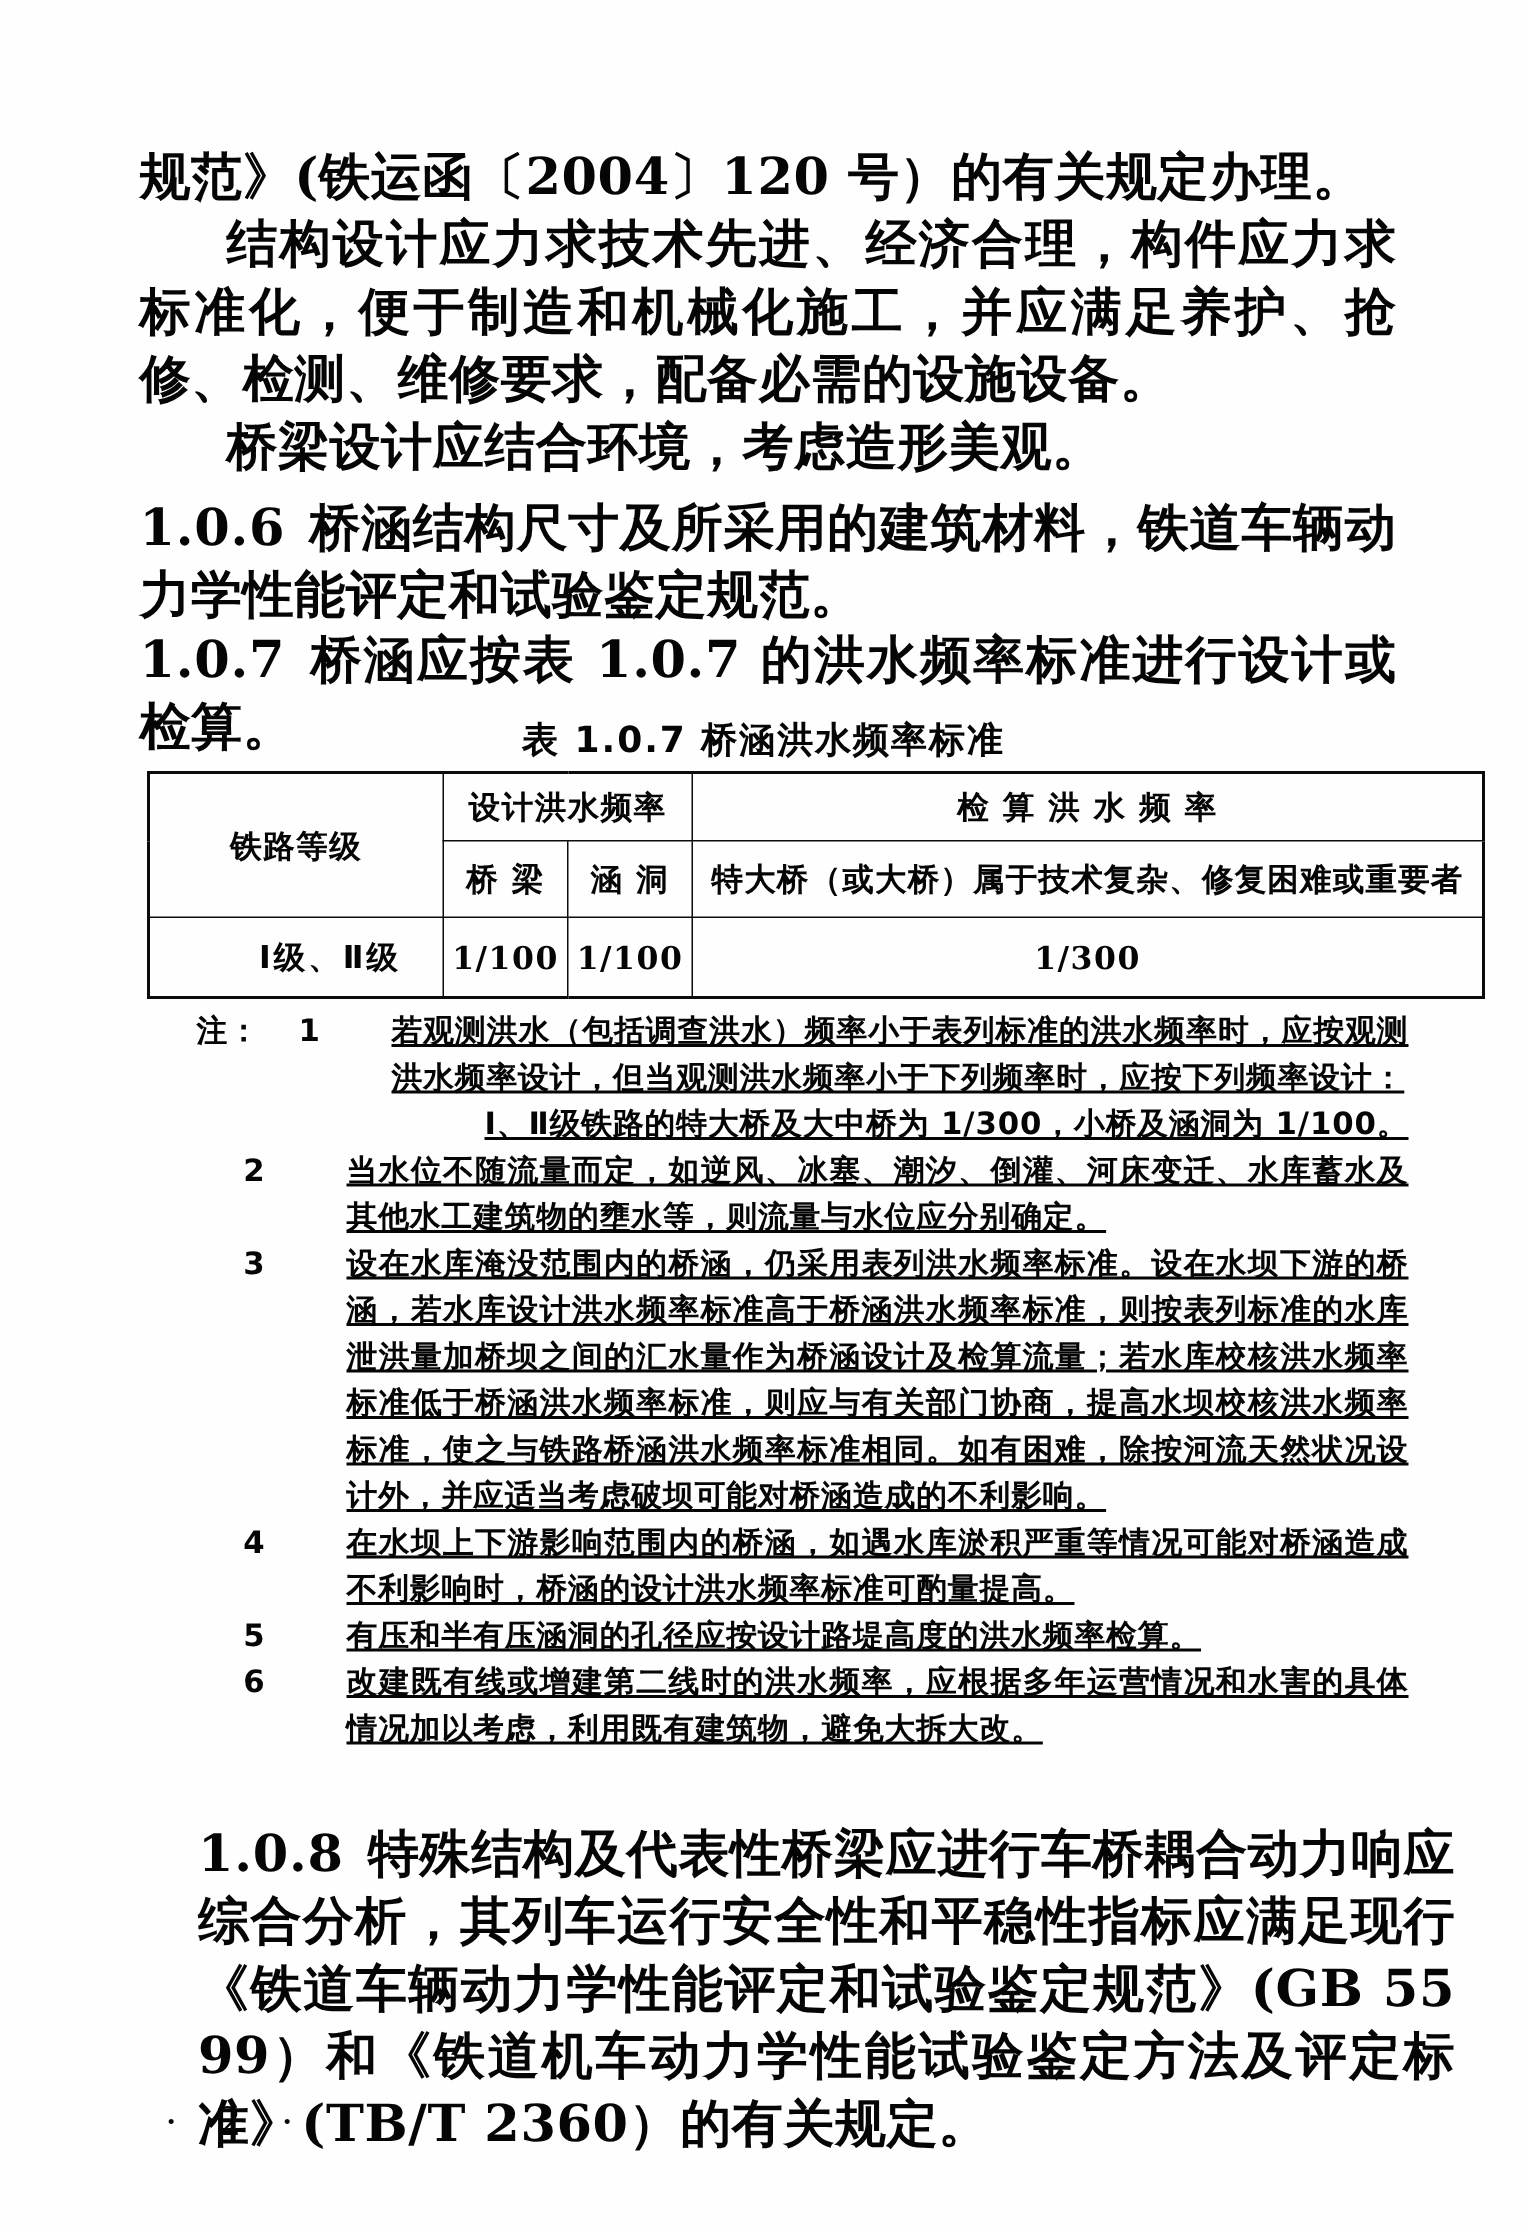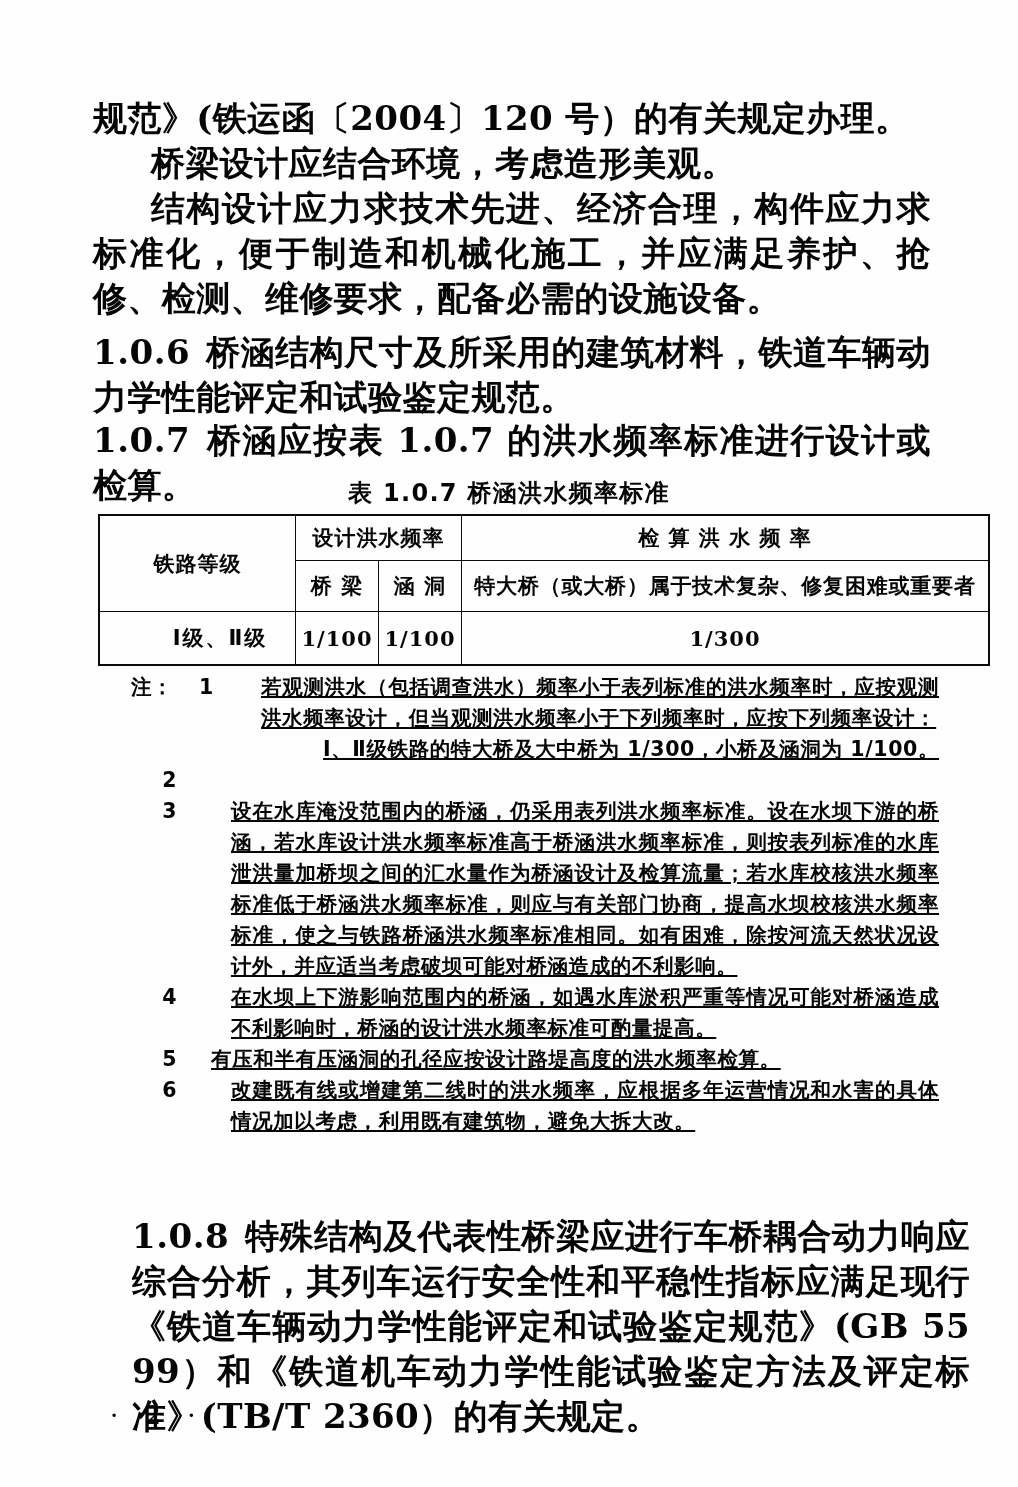--- a/index.html
+++ b/index.html
@@ -141,22 +141,22 @@
     font-weight: 400;
   }
 </style>
 </head>
 <body>
 
 <div id="page">
 
   <div class="body-block" style="top:96px;">
     <p class="para noindent">规范》(铁运函〔2004〕120 号）的有关规定办理。</p>
+    <p class="para indent">结构设计应力求技术先进、经济合理，构件应力求标准化，便于制造和机械化施工，并应满足养护、抢修、检测、维修要求，配备必需的设施设备。</p>
     <p class="para indent">桥梁设计应结合环境，考虑造形美观。</p>
-    <p class="para indent">结构设计应力求技术先进、经济合理，构件应力求标准化，便于制造和机械化施工，并应满足养护、抢修、检测、维修要求，配备必需的设施设备。</p>
   </div>
 
   <div class="body-block" style="top:330px;">
     <p class="para noindent">
       <span class="clause-num">1.0.6</span><span>桥涵结构尺寸及所采用的建筑材料，铁道车辆动力学性能评定和试验鉴定规范。</span>
     </p>
   </div>
 
   <div class="body-block" style="top:418px;">
     <p class="para noindent">
@@ -196,35 +196,36 @@
       <div class="note-num" style="width:30px;flex:0 0 30px;text-align:left;padding-right:0;">1</div>
       <div class="note-text" style="margin-left:32px;">若观测洪水（包括调查洪水）频率小于表列标准的洪水频率时，应按观测洪水频率设计，但当观测洪水频率小于下列频率时，应按下列频率设计：</div>
     </div>
     <div class="note-row">
       <div class="note-label" style="flex:0 0 98px;width:98px;"></div>
       <div class="note-text note-sub" style="margin-left:32px;text-align:left;">Ⅰ、Ⅱ级铁路的特大桥及大中桥为 1/300，小桥及涵洞为 1/100。</div>
     </div>
 
     <div class="note-row">
       <div class="note-num">2</div>
+      <div class="note-text" style="margin-left:32px;">当水位不随流量而定，如逆风、冰塞、潮汐、倒灌、河床变迁、水库蓄水及其他水工建筑物的壅水等，则流量与水位应分别确定。</div>
     </div>
 
     <div class="note-row">
       <div class="note-num">3</div>
       <div class="note-text" style="margin-left:32px;">设在水库淹没范围内的桥涵，仍采用表列洪水频率标准。设在水坝下游的桥涵，若水库设计洪水频率标准高于桥涵洪水频率标准，则按表列标准的水库泄洪量加桥坝之间的汇水量作为桥涵设计及检算流量；若水库校核洪水频率标准低于桥涵洪水频率标准，则应与有关部门协商，提高水坝校核洪水频率标准，使之与铁路桥涵洪水频率标准相同。如有困难，除按河流天然状况设计外，并应适当考虑破坝可能对桥涵造成的不利影响。</div>
     </div>
 
     <div class="note-row">
       <div class="note-num">4</div>
       <div class="note-text" style="margin-left:32px;">在水坝上下游影响范围内的桥涵，如遇水库淤积严重等情况可能对桥涵造成不利影响时，桥涵的设计洪水频率标准可酌量提高。</div>
     </div>
 
     <div class="note-row">
       <div class="note-num">5</div>
-      <div class="note-text" style="margin-left:12px;text-align:left;">有压和半有压涵洞的孔径应按设计路堤高度的洪水频率检算。</div>
+      <div class="note-text" style="margin-left:32px;text-align:left;">有压和半有压涵洞的孔径应按设计路堤高度的洪水频率检算。</div>
     </div>
 
     <div class="note-row">
       <div class="note-num">6</div>
       <div class="note-text" style="margin-left:32px;">改建既有线或增建第二线时的洪水频率，应根据多年运营情况和水害的具体情况加以考虑，利用既有建筑物，避免大拆大改。</div>
     </div>
 
   </div>
 
   <div class="body-block" style="top:1214px;margin-left:39px;">

